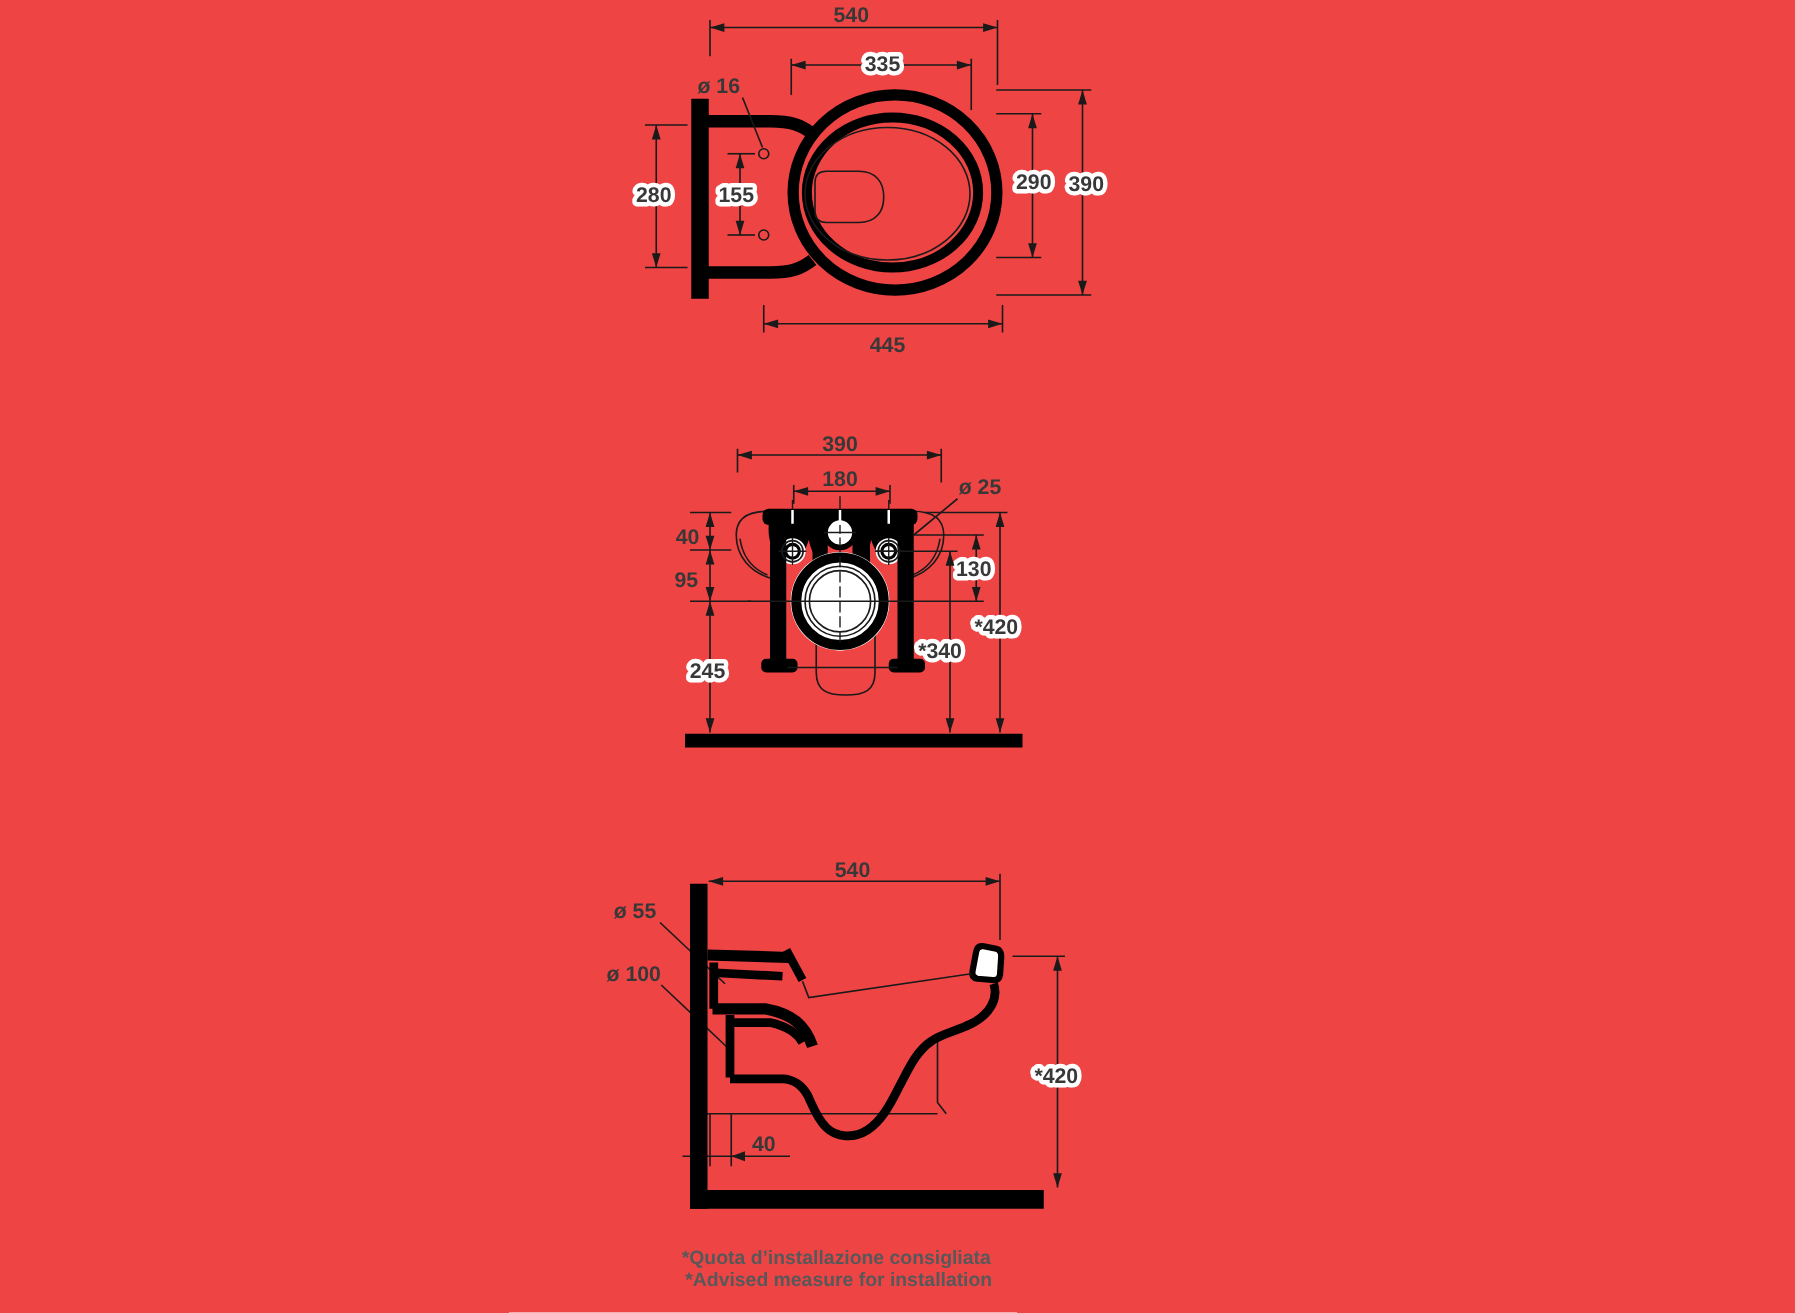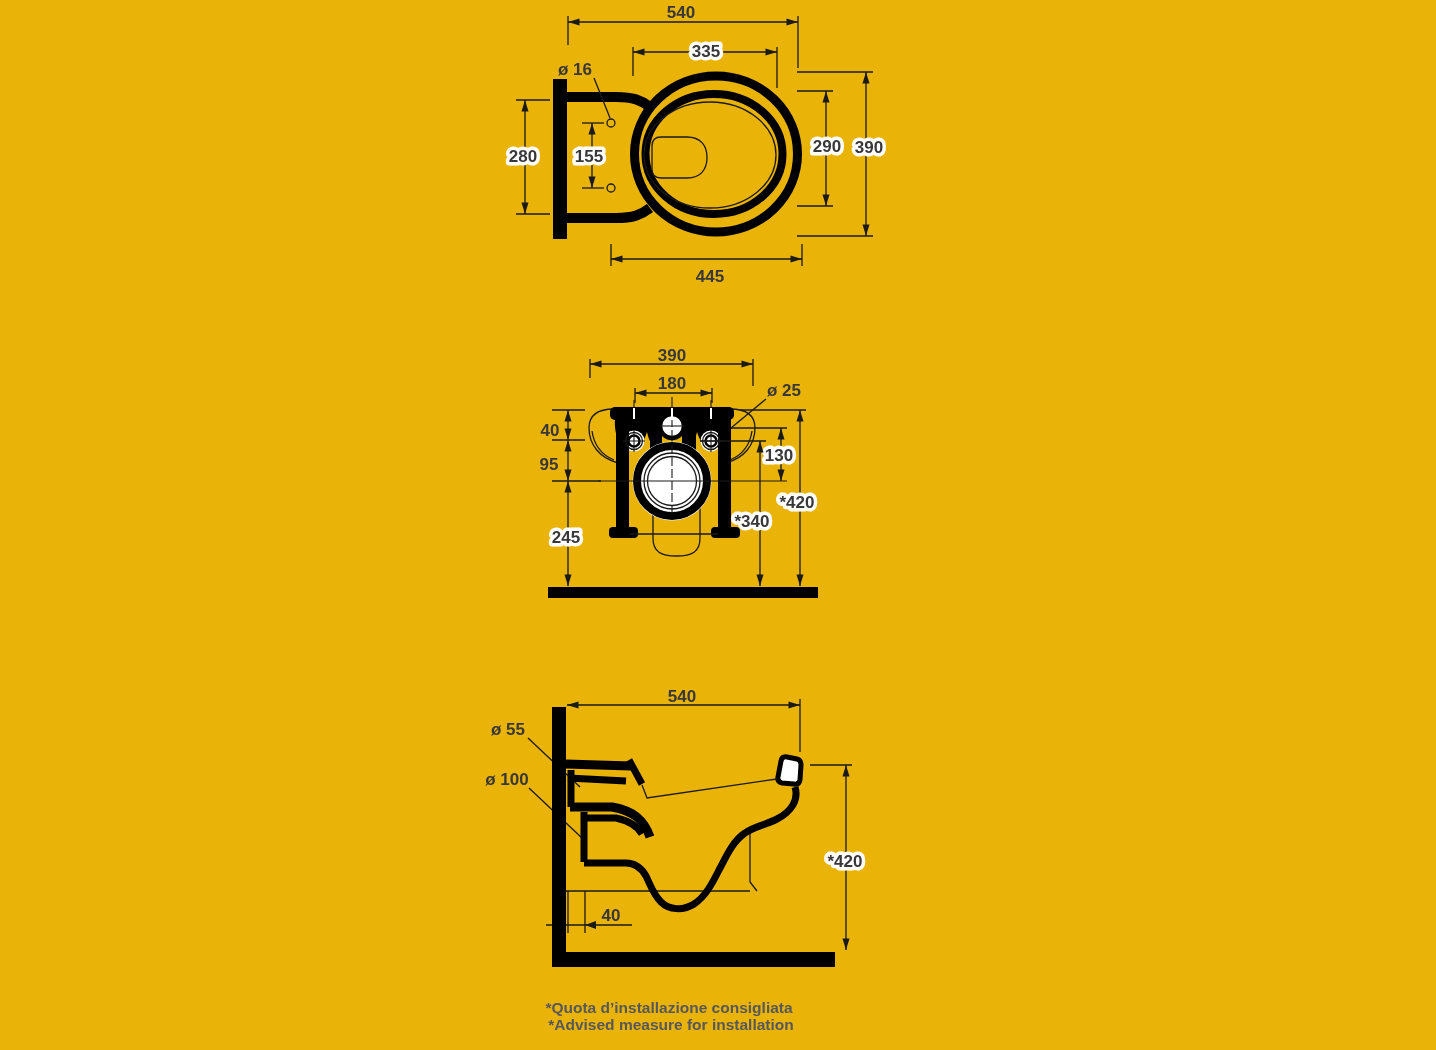--- a/index.html
+++ b/index.html
@@ -1,16 +1,16 @@
 <!DOCTYPE html>
 <html><head>
 <meta charset="utf-8">
 <style>
   html,body { margin:0; padding:0; background:#ffffff; }
-  .stage { position:relative; width:1436px; height:1050px; background:#eab308;text-align:center; }
+  .stage { position:relative; width:1436px; height:1050px; background:#ef4444;text-align:center; }
   svg { display:block; }
   .blk { fill:#000; stroke:none; }
   .t1  { fill:none; stroke:#1a1a1a; stroke-width:1.3; }
   .t5  { fill:#fff; stroke:#000; stroke-width:5; }
   .t7  { fill:none; stroke:#000; stroke-width:7; }
   .t8  { fill:none; stroke:#000; stroke-width:8; }
   .t9  { fill:none; stroke:#000; stroke-width:9; }
   .t10 { fill:none; stroke:#000; stroke-width:10; }
   .t45 { fill:#fff; stroke:#000; stroke-width:4.5; }
   .dl  { fill:none; stroke:#1a1a1a; stroke-width:1.3; }

